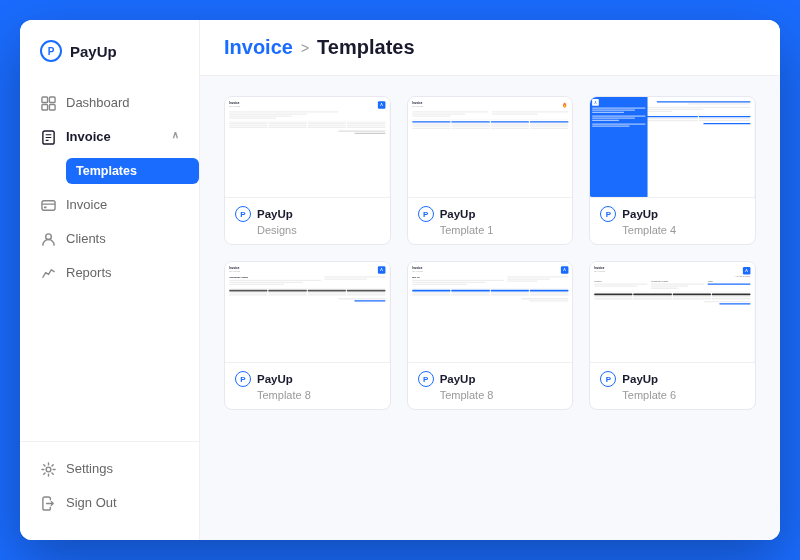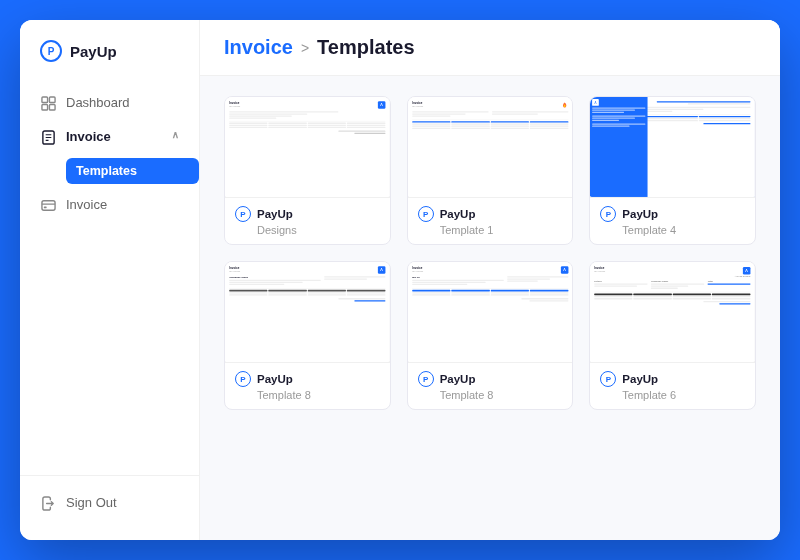--- a/index.html
+++ b/index.html
@@ -274,24 +274,50 @@
         <div class="nav-item-icon">
           <svg class="icon-svg" viewBox="0 0 16 16" fill="none">
             <rect x="1" y="3" width="14" height="10" rx="2" stroke="#888" stroke-width="1.5"></rect>
             <line x1="1" y1="6.5" x2="15" y2="6.5" stroke="#888" stroke-width="1.5"></line>
             <rect x="3" y="9" width="3" height="2" rx="0.5" fill="#888"></rect>
           </svg>
         </div>
         <span>Invoice</span>
       </div>
 
-
+      <div class="nav-item">
+        <div class="nav-item-icon">
+          <svg class="icon-svg" viewBox="0 0 16 16" fill="none">
+            <circle cx="8" cy="5" r="3" stroke="#888" stroke-width="1.5"></circle>
+            <path d="M2 14c0-3.314 2.686-6 6-6s6 2.686 6 6" stroke="#888" stroke-width="1.5" stroke-linecap="round"></path>
+          </svg>
+        </div>
+        <span>Clients</span>
+      </div>
+
+      <div class="nav-item">
+        <div class="nav-item-icon">
+          <svg class="icon-svg" viewBox="0 0 16 16" fill="none">
+            <polyline points="2,12 5,7 8,9 11,4 14,6" stroke="#888" stroke-width="1.5" stroke-linejoin="round" stroke-linecap="round" fill="none"></polyline>
+          </svg>
+        </div>
+        <span>Reports</span>
+      </div>
     </div>
 
     <div class="sidebar-bottom">
+      <div class="nav-item">
+        <div class="nav-item-icon">
+          <svg class="icon-svg" viewBox="0 0 16 16" fill="none">
+            <circle cx="8" cy="8" r="2.5" stroke="#888" stroke-width="1.5"></circle>
+            <path d="M8 1v2M8 13v2M1 8h2M13 8h2M2.93 2.93l1.41 1.41M11.66 11.66l1.41 1.41M2.93 13.07l1.41-1.41M11.66 4.34l1.41-1.41" stroke="#888" stroke-width="1.5" stroke-linecap="round"></path>
+          </svg>
+        </div>
+        <span>Settings</span>
+      </div>
       <div class="nav-item">
         <div class="nav-item-icon">
           <svg class="icon-svg" viewBox="0 0 16 16" fill="none">
             <path d="M6 8h7M11 6l2 2-2 2" stroke="#888" stroke-width="1.5" stroke-linecap="round" stroke-linejoin="round"></path>
             <path d="M10 4V3a2 2 0 0 0-2-2H4a2 2 0 0 0-2 2v10a2 2 0 0 0 2 2h4a2 2 0 0 0 2-2v-1" stroke="#888" stroke-width="1.5" stroke-linecap="round"></path>
           </svg>
         </div>
         <span>Sign Out</span>
       </div>
     </div>

